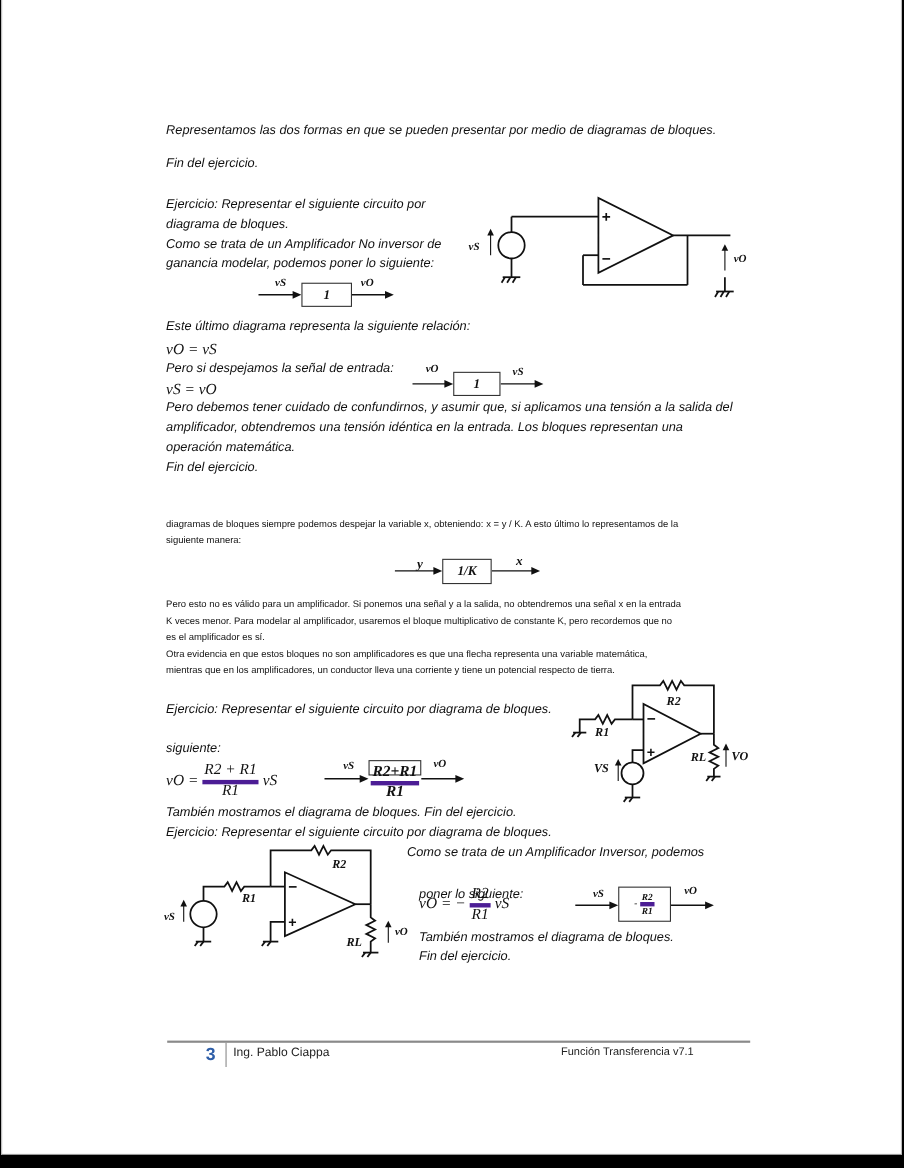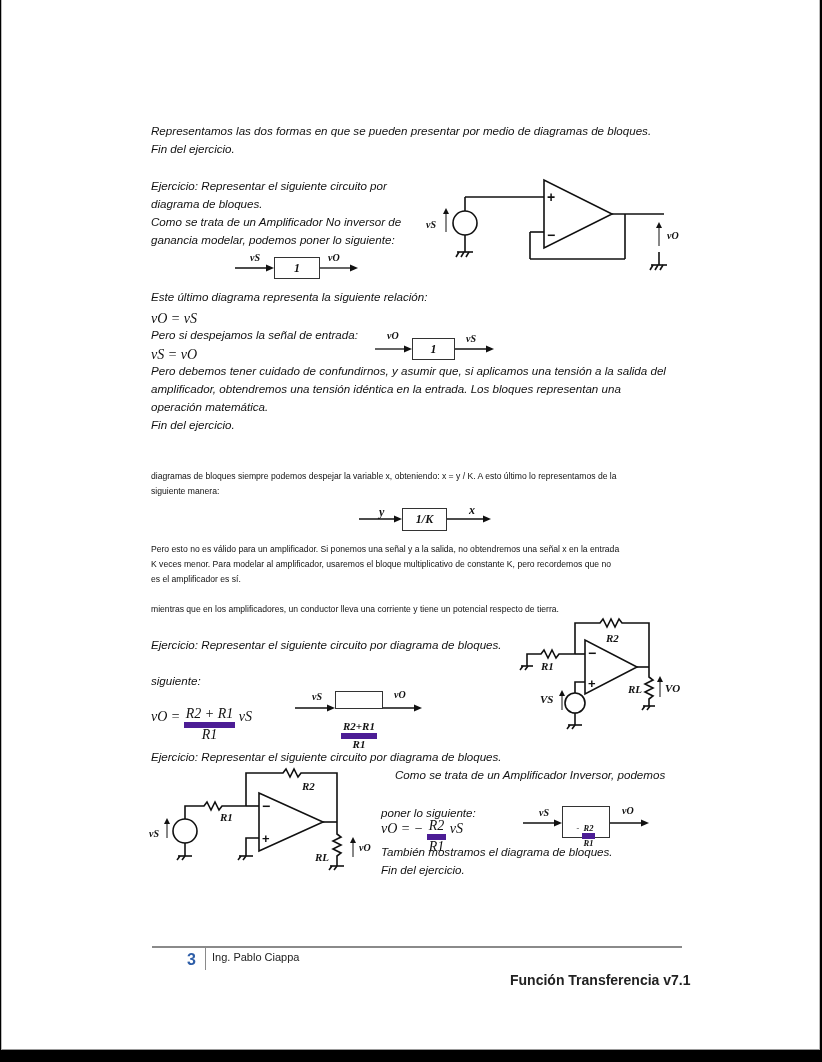--- a/index.html
+++ b/index.html
@@ -7,35 +7,35 @@
          font-family:"Liberation Sans", sans-serif; color:#111; }
   .page { position:absolute; left:1px; top:0; width:819px; height:1050px; background:#fff;
           border-left:1px solid #bbb; border-right:1px solid #bbb; border-bottom:1px solid #999; box-sizing:border-box; }
   .t { position:absolute; font-style:italic; font-size:11.6px; line-height:18px; white-space:nowrap; color:#111; }
   .s { position:absolute; font-size:8.6px; line-height:15px; white-space:nowrap; color:#111; }
   .m { position:absolute; font-family:"Liberation Serif", serif; font-style:italic; font-size:14px; white-space:nowrap; color:#111; }
   .lbl { position:absolute; font-family:"Liberation Serif", serif; font-style:italic; font-weight:bold; font-size:10px; white-space:nowrap; color:#111; }
   .blk { position:absolute; border:1px solid #333; background:#fff; text-align:center;
          font-family:"Liberation Serif", serif; font-style:italic; font-weight:bold; font-size:12px; box-sizing:border-box; }
   .frac { display:inline-block; vertical-align:middle; text-align:center; line-height:1.05; }
-  .frac .n { display:block; border-bottom:6px solid #4c1d95; padding:0 2px;margin-top:13px; }
+  .frac .n { display:block; border-bottom:4px solid #4c1d95; padding:0 2px; }
   .frac .d { display:block; padding:0 2px; }
   svg { position:absolute; overflow:visible; }
   .footer-rule { position:absolute; left:150px; top:946px; width:530px; height:2px; background:#8a8a8a; }
   .footer-sep { position:absolute; left:203px; top:948px; width:1px; height:22px; background:#8a8a8a; }
   .page-num { position:absolute; left:185px; top:951px; font-size:16px; font-weight:bold; color:#2e5ea8; }
   .footer-l { position:absolute; left:210px; top:951px; font-size:11px; color:#222; }
-  .footer-r { position:absolute; left:508px; top:972px; font-size:14px; color:#222;font-weight:bold; }
+  .footer-r { position:absolute; left:508px; top:951px; font-size:10px; color:#222; }
 </style>
 </head>
 <body>
 
 <div class="page">
 
-  <div class="t" style="left:149px;top:122px">Representamos las dos formas en que se pueden presentar por medio de diagramas de bloques.</div>
+  <div class="t" style="left:149px;top:110px">Representamos las dos formas en que se pueden presentar por medio de diagramas de bloques.</div>
   <div class="t" style="left:149px;top:140px">Fin del ejercicio.</div>
 
   <div class="t" style="left:149px;top:177px">Ejercicio: Representar el siguiente circuito por</div>
   <div class="t" style="left:149px;top:195px">diagrama de bloques.</div>
   <div class="t" style="left:149px;top:213px">Como se trata de un Amplificador No inversor de</div>
   <div class="t" style="left:149px;top:231px">ganancia modelar, podemos poner lo siguiente:</div>
 
   <div>
     <svg width="1" height="1" style="left:0;top:0">
       <line x1="233" y1="268" x2="266" y2="268" stroke="#111" stroke-width="1.3"></line>
@@ -120,20 +120,21 @@
       <polygon points="489,519 481,515.5 481,522.5" fill="#111"></polygon>
     </svg>
     <span class="lbl" style="left:377px;top:505px;font-size:12px">y</span>
     <div class="blk" style="left:400px;top:508px;width:45px;height:23px;line-height:21px">1/K</div>
     <span class="lbl" style="left:467px;top:503px;font-size:12px">x</span>
   </div>
 
   <div class="s" style="left:149px;top:557px">K veces menor. Para modelar al amplificador, usaremos el bloque multiplicativo de constante K, pero recordemos que no</div>
   <div class="s" style="left:149px;top:542px">Pero esto no es válido para un amplificador. Si ponemos una señal y a la salida, no obtendremos una señal x en la entrada</div>
   <div class="s" style="left:149px;top:572px">es el amplificador es sí.</div>
+  <div class="s" style="left:149px;top:587px">Otra evidencia en que estos bloques no son amplificadores es que una flecha representa una variable matemática,</div>
   <div class="s" style="left:149px;top:602px">mientras que en los amplificadores, un conductor lleva una corriente y tiene un potencial respecto de tierra.</div>
 
   <div class="t" style="left:149px;top:636px">Ejercicio: Representar el siguiente circuito por diagrama de bloques.</div>
   <div class="t" style="left:149px;top:672px">siguiente:</div>
 
   <div class="m" style="left:149px;top:694px">
     <span>vO =</span>
     <span class="frac">
       <span class="n">R2 + R1</span>
       <span class="d">R1</span>
@@ -142,21 +143,21 @@
   </div>
 
   <div>
     <svg width="1" height="1" style="left:0;top:0">
       <line x1="293" y1="708" x2="327" y2="708" stroke="#111" stroke-width="1.3"></line>
       <polygon points="333,708 325,704.5 325,711.5" fill="#111"></polygon>
       <line x1="381" y1="708" x2="414" y2="708" stroke="#111" stroke-width="1.3"></line>
       <polygon points="420,708 412,704.5 412,711.5" fill="#111"></polygon>
     </svg>
     <span class="lbl" style="left:310px;top:691px">vS</span>
-    <div class="blk" style="left:333px;top:691px;width:48px;height:14px;font-size:11px;padding-top:16px">
+    <div class="blk" style="left:333px;top:691px;width:48px;height:14px;font-size:14px;padding-top:3px">
       <span class="frac"><span class="n">R2+R1</span><span class="d">R1</span></span>
     </div>
     <span class="lbl" style="left:392px;top:689px">vO</span>
   </div>
 
   <div>
     <svg width="1" height="1" style="left:0;top:0">
       <g stroke="#111" stroke-width="1.6" fill="none">
         <polygon points="583,640 583,694 635,667"></polygon>
 
@@ -189,23 +190,24 @@
       <text x="586" y="658" font-size="14" font-family="Liberation Sans" font-weight="bold" fill="#111">−</text>
       <text x="586" y="688" font-size="13" font-family="Liberation Sans" font-weight="bold" fill="#111">+</text>
     </svg>
     <span class="lbl" style="left:604px;top:632px;font-size:11px">R2</span>
     <span class="lbl" style="left:539px;top:660px;font-size:11px">R1</span>
     <span class="lbl" style="left:626px;top:683px;font-size:11px">RL</span>
     <span class="lbl" style="left:663px;top:682px;font-size:11px">VO</span>
     <span class="lbl" style="left:538px;top:693px;font-size:11px">VS</span>
   </div>
 
+  <div class="t" style="left:149px;top:730px">También mostramos el diagrama de bloques. Fin del ejercicio.</div>
 
   <div class="t" style="left:149px;top:748px">Ejercicio: Representar el siguiente circuito por diagrama de bloques.</div>
-  <div class="t" style="left:393px;top:766px">Como se trata de un Amplificador Inversor, podemos</div>
+  <div class="t" style="left:368px;top:766px">Como se trata de un Amplificador Inversor, podemos</div>
   <div class="t" style="left:379px;top:804px">poner lo siguiente:</div>
 
   <div class="m" style="left:379px;top:806px">
     <span>vO = −</span>
     <span class="frac">
       <span class="n">R2</span>
       <span class="d">R1</span>
     </span>
     <span>vS</span>
   </div>

